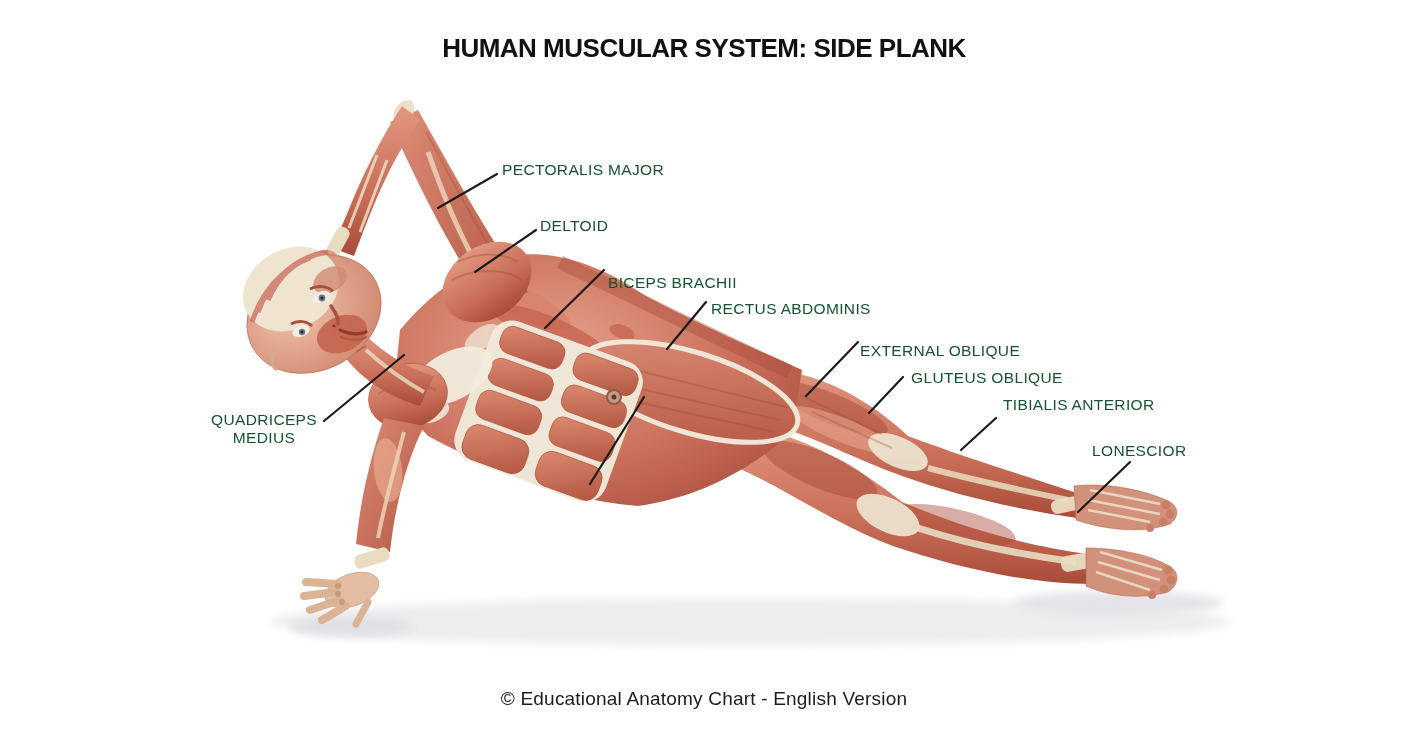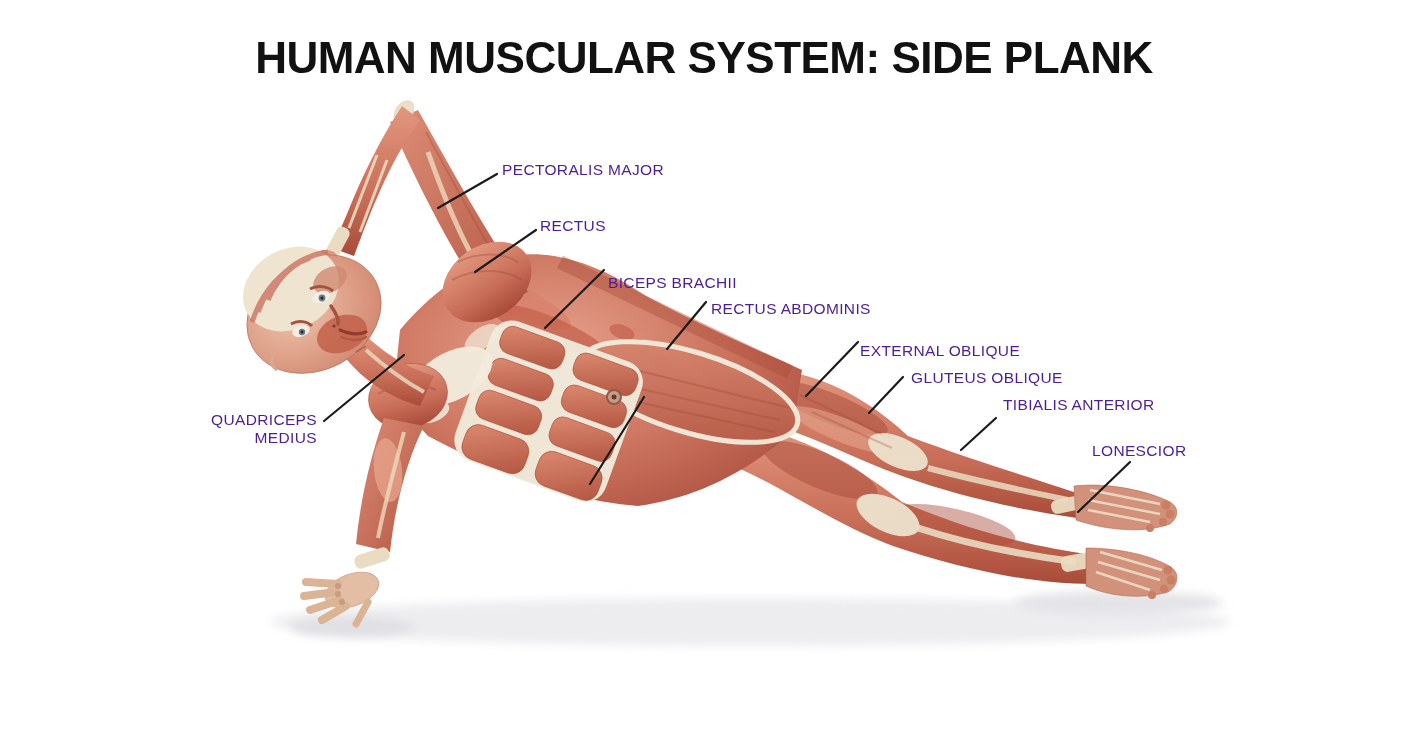--- a/index.html
+++ b/index.html
@@ -2,30 +2,30 @@
 <html><head>
 <meta charset="utf-8">
 <style>
   html,body{margin:0;padding:0;background:#ffffff;}
   #page{
     position:relative;width:1408px;height:736px;background:#ffffff;overflow:hidden;
     font-family:"Liberation Sans","DejaVu Sans",sans-serif;color:#1c1c1c;
   }
   #chart-title{
     position:absolute;top:33px;left:0;width:100%;text-align:center;
-    font-size:44px;font-weight:700;letter-spacing:-0.5px;margin:0;color:#111;
+    font-size:26px;font-weight:700;letter-spacing:-0.5px;margin:0;color:#111;
     white-space:nowrap;
   }
   #figure-svg{position:absolute;left:0;top:0;width:1408px;height:736px;}
   #labels-layer{position:absolute;left:0;top:0;width:1408px;height:736px;pointer-events:none;}
   .muscle-label{
     position:absolute;font-size:15.5px;line-height:17.5px;letter-spacing:0.35px;
-    color:#4c1d95;white-space:nowrap;
-  }
-  .muscle-label.center{transform:translateX(-50%);text-align:right;}
+    color:#14532d;white-space:nowrap;
+  }
+  .muscle-label.center{transform:translateX(-50%);text-align:center;}
   #leader-lines line{stroke:#1b1b1b;stroke-width:2.2;stroke-linecap:round;}
   #footer-caption{
     position:absolute;top:688px;left:0;width:100%;text-align:center;
     font-size:19px;color:#1c1c1c;letter-spacing:0.2px;
   }
 </style>
 </head>
 <body>
 
 <div id="page">
@@ -226,21 +226,21 @@
         <line x1="324" y1="421" x2="404" y2="355"></line>
         <line x1="590" y1="484" x2="644" y2="397"></line>
       </g>
   </svg>
 
   <div id="labels-layer">
       <div class="muscle-label" style="left: 502px; top: 161px;">
         <div>PECTORALIS MAJOR</div>
       </div>
       <div class="muscle-label" style="left: 540px; top: 217px;">
-        <div>RECTUS</div>
+        <div>DELTOID</div>
       </div>
       <div class="muscle-label" style="left: 608px; top: 274px;">
         <div>BICEPS BRACHII</div>
       </div>
       <div class="muscle-label" style="left: 711px; top: 292px; margin-top: 8px;">
         <div>RECTUS ABDOMINIS</div>
       </div>
       <div class="muscle-label" style="left: 860px; top: 330px; margin-top: 12px;">
         <div>EXTERNAL OBLIQUE</div>
       </div>
@@ -252,14 +252,15 @@
       </div>
       <div class="muscle-label" style="left: 1092px; top: 442px;">
         <div>LONESCIOR</div>
       </div>
       <div class="muscle-label center" style="left: 264px; top: 411px;">
         <div>QUADRICEPS</div>
         <div>MEDIUS</div>
       </div>
     </div>
 
+  <div id="footer-caption">© Educational Anatomy Chart - English Version</div>
 
 </div>
 
 </body></html>

